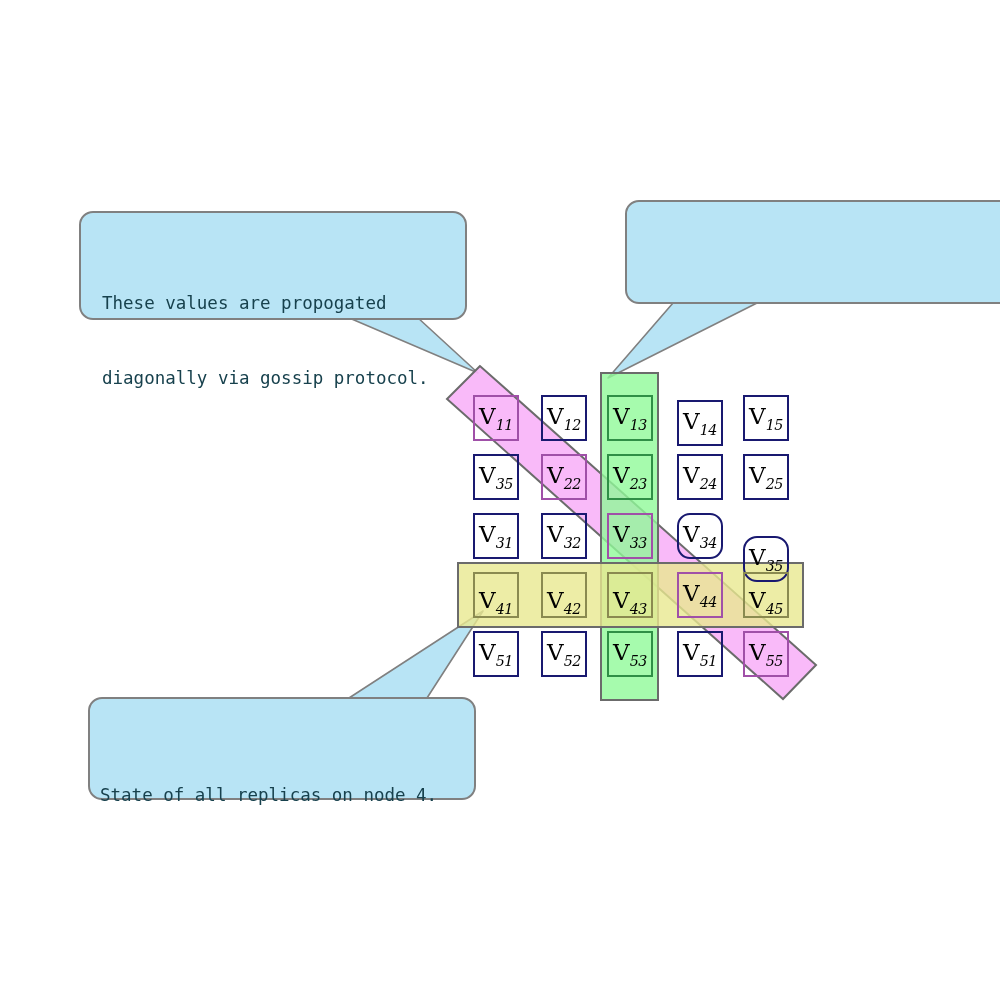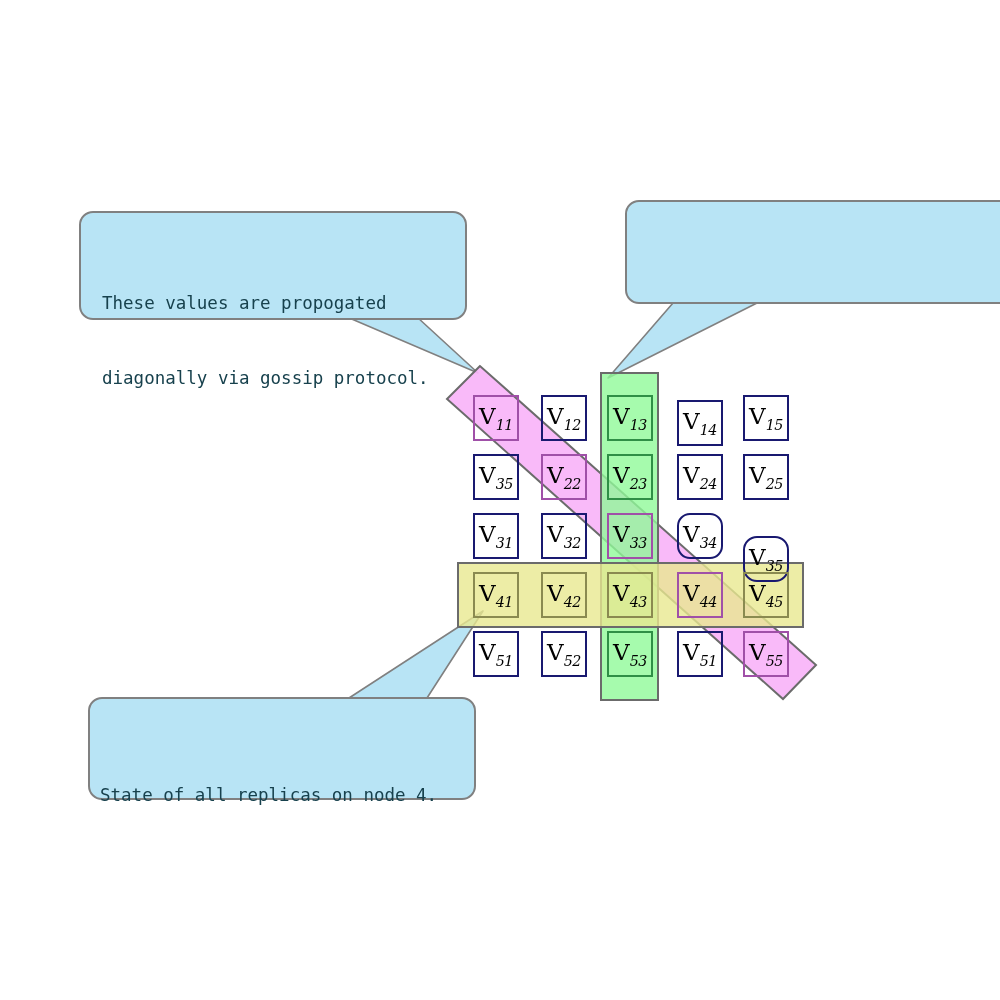--- a/index.html
+++ b/index.html
@@ -35,21 +35,21 @@
     letter-spacing:0px;
     white-space:nowrap;
   }
   .cell .lbl sub{
     font-size:0.62em;
     font-style:italic;
     letter-spacing:-0.5px;
   }
   
   .cell.v-green{border-color:#2f8f46;}
-  .cell.v-yellow{border-color:#8a8a50;}
+  .cell.v-yellow{border-color:#8a8a50;align-items:flex-end;}
   .cell.v-magenta{border-color:#a050a8;}
   .cell.v-navy{border-color:#191970;}
 
   
   .callout-text{
     position:absolute;
     z-index:8;
     font-family:"DejaVu Sans Mono", monospace;
     font-size:17.5px;
     line-height:25px;

